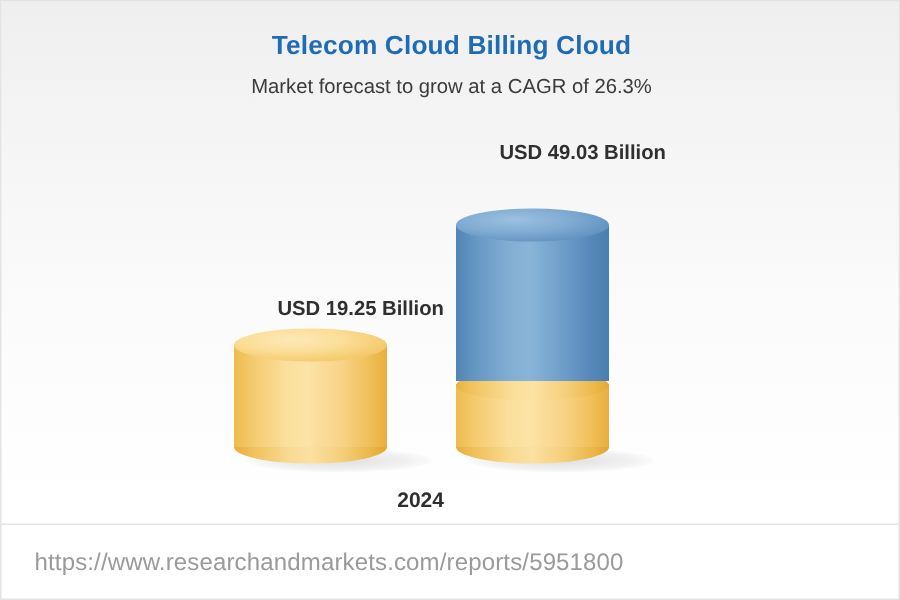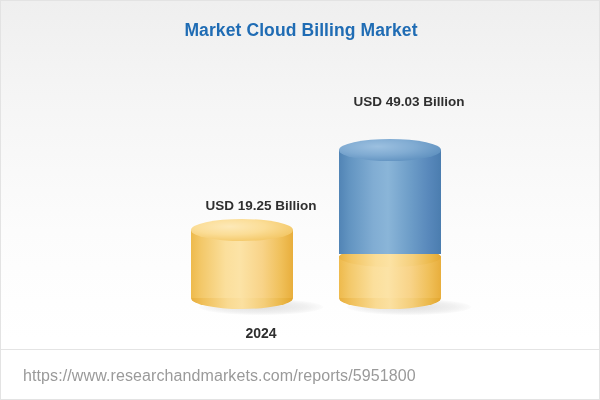--- a/index.html
+++ b/index.html
@@ -47,22 +47,21 @@
     position: absolute;
     left: 0;
     top: 0;
     width: 600px;
     height: 348px;
   }
 
   .bar-group {
     position: absolute;
     width: 140px;
-    text-align: center;
-    margin-left: 35px;
+    text-align: right;
   }
   .bar-group.g2025 { left: 155px; top: 196px; }
   .bar-group.g2029 { left: 303px; top: 92px; }
 
   .value-label {
     font-size: 13.5px;
     font-weight: bold;
     color: #2f2f2f;
     line-height: 18px;
     white-space: nowrap;
@@ -203,21 +202,22 @@
     white-space: nowrap;
     margin-top: 1px;
   }
 </style>
 </head>
 <body>
 
 <div class="infographic">
 
   <div class="header">
-    <div class="chart-title">Market Cloud Billing Market</div>
+    <div class="chart-title">Telecom Cloud Billing Cloud</div>
+    <div class="chart-subtitle">Market forecast to grow at a CAGR of 26.3%</div>
   </div>
 
   <div class="plot">
 
     <div class="bar-group g2025">
       <div class="value-label">USD 19.25 Billion</div>
       <div class="cyl-wrap h2025">
         <div class="shadow" style="top:84px;"></div>
         <div class="cyl foot foot-yellow" style="top:72px;"></div>
         <div class="cyl body-seg body-yellow" style="top:15px;height:68px;"></div>

